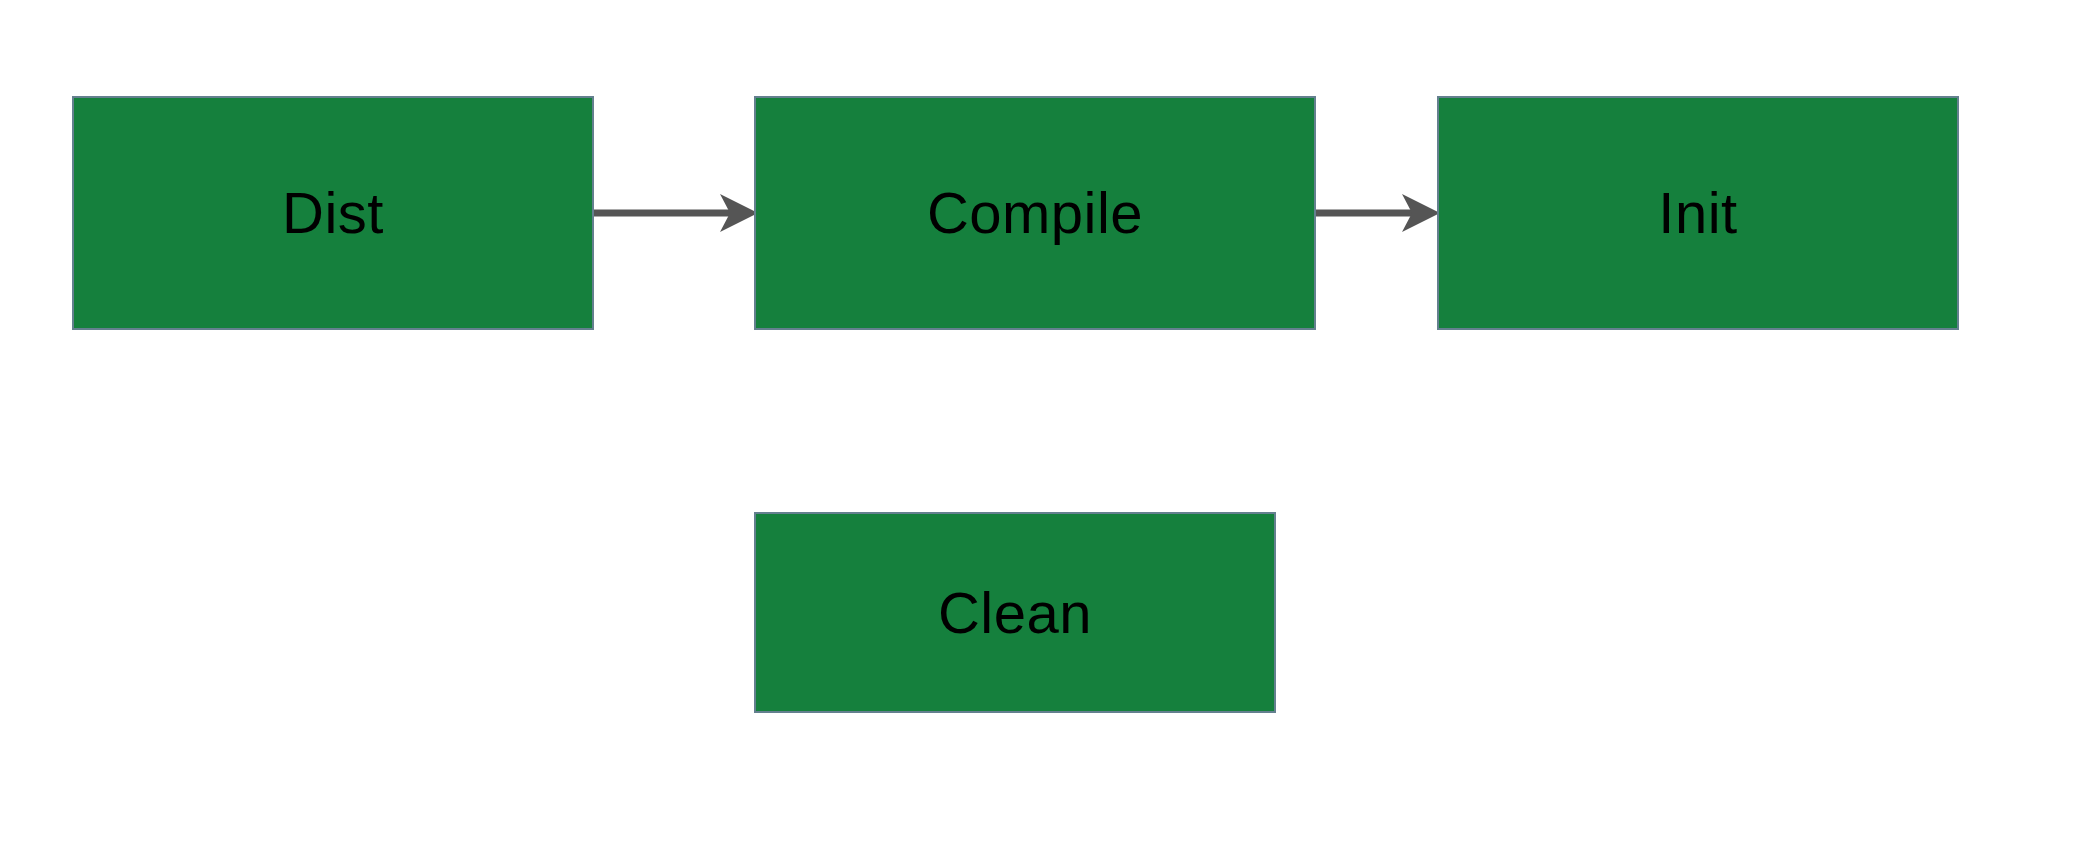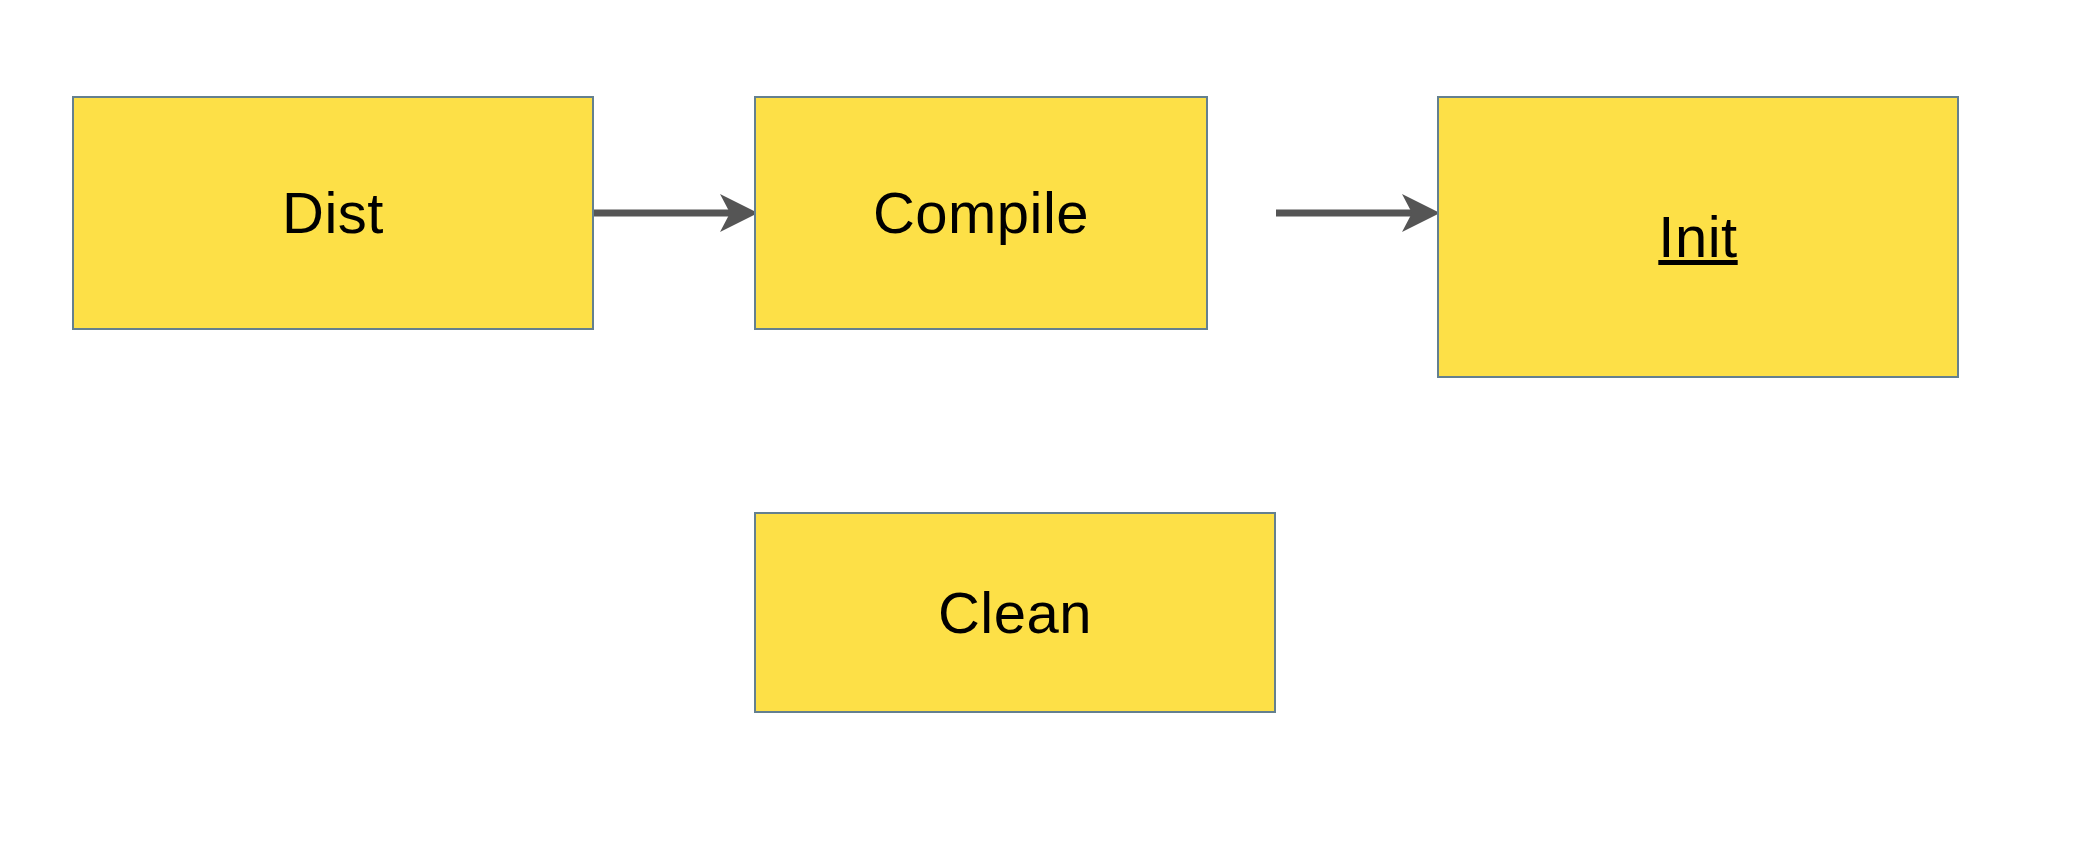--- a/index.html
+++ b/index.html
@@ -14,40 +14,40 @@
   #canvas {
     position: relative;
     width: 2078px;
     height: 848px;
     background: #ffffff;
     overflow: hidden;
   }
   .node {
     position: absolute;
     box-sizing: border-box;
-    background: #fde047;
+    background: #15803d;
     border: 2px solid #64808f;
     display: flex;
     align-items: center;
     justify-content: center;
   }
   .node-label {
     font-family: "Liberation Sans", sans-serif;
     font-size: 58px;
     line-height: 1;
     font-weight: 400;
     color: #000000;
     letter-spacing: 0.5px;
     white-space: nowrap;
     user-select: none;
   }
   
   #node-dist    { left: 72px;  top: 96px;  width: 522px; height: 234px; }
-  #node-compile { left: 754px; top: 96px;  width: 454px; height: 234px; }
-  #node-init    { left: 1437px;top: 96px;  width: 522px; height: 282px; text-decoration: underline; }
+  #node-compile { left: 754px; top: 96px;  width: 562px; height: 234px; }
+  #node-init    { left: 1437px;top: 96px;  width: 522px; height: 234px; }
   #node-clean   { left: 754px; top: 512px; width: 522px; height: 201px; }
 
   .edge {
     position: absolute;
     overflow: visible;
     pointer-events: none;
   }
   #edge-dist-compile { left: 592px;  top: 182px; width: 170px; height: 62px; }
   #edge-compile-init { left: 1274px; top: 182px; width: 170px; height: 62px; }
 </style>

